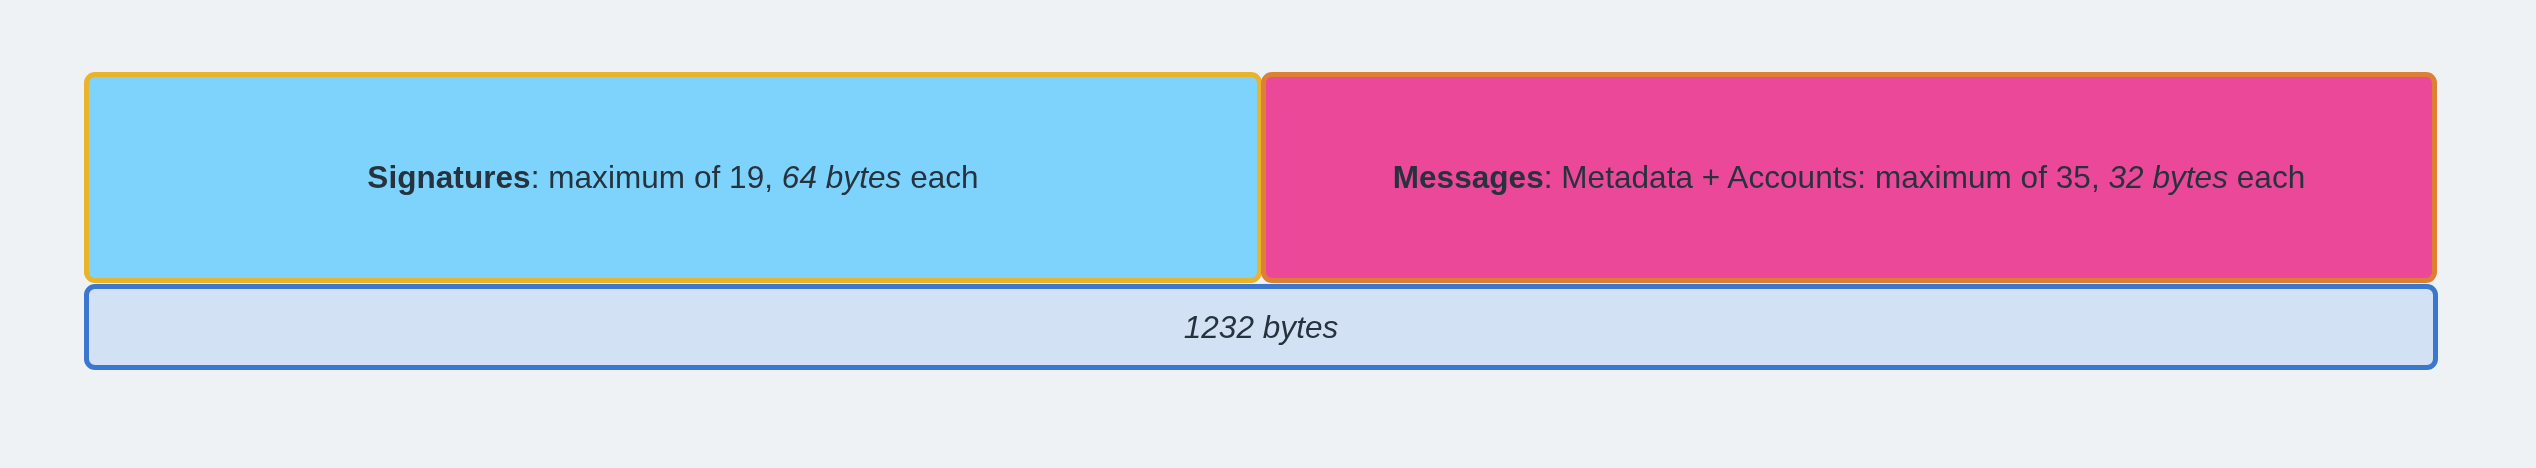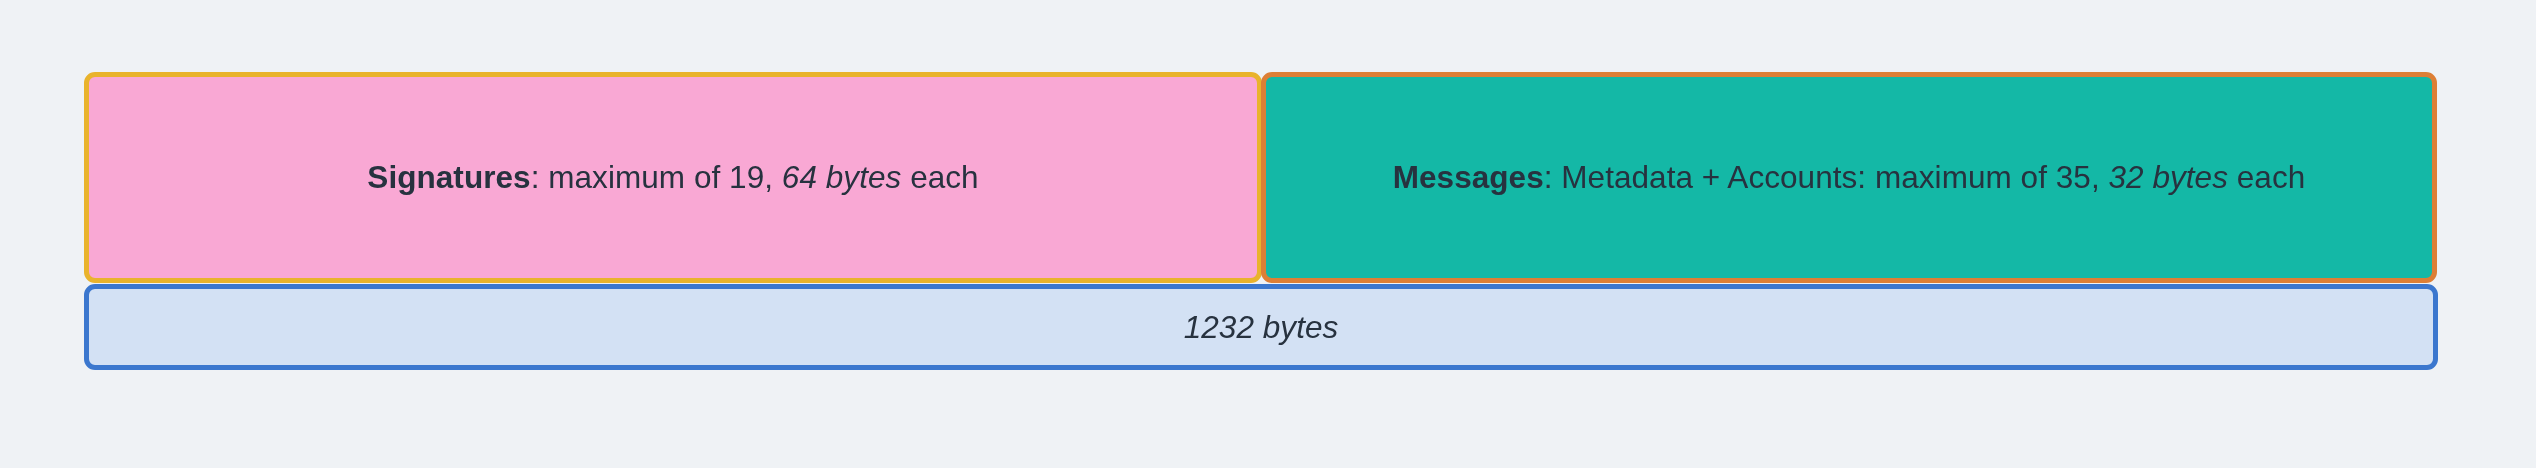--- a/index.html
+++ b/index.html
@@ -45,27 +45,27 @@
     color: #27323f;
     letter-spacing: 0.05px;
     padding: 0 26px;
   }
 
   .seg-text b { font-weight: bold; }
   .seg-text i { font-style: italic; }
 
   #seg-signatures {
     width: 1178px;
-    background: #f9a8d4;
+    background: #7dd3fc;
     border-color: #e9b32c;
   }
 
   #seg-messages {
     width: 1176px;
-    background: #14b8a6;
+    background: #ec4899;
     border-color: #dd7f35;
     margin-left: -1px;
   }
 
   #seg-total {
     box-sizing: border-box;
     width: 2354px;
     height: 86px;
     margin-top: 1px;
     background: #d3e1f4;

